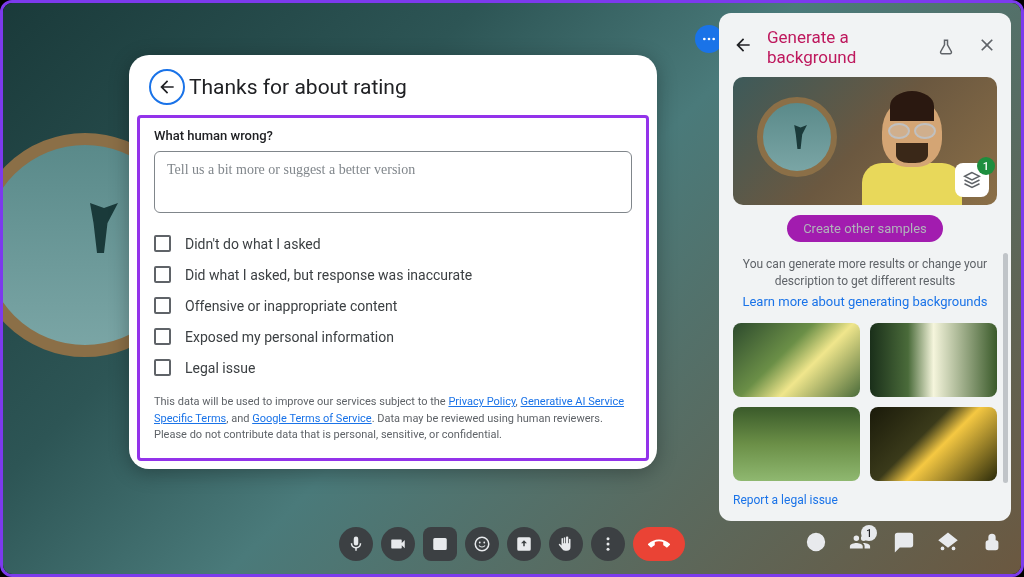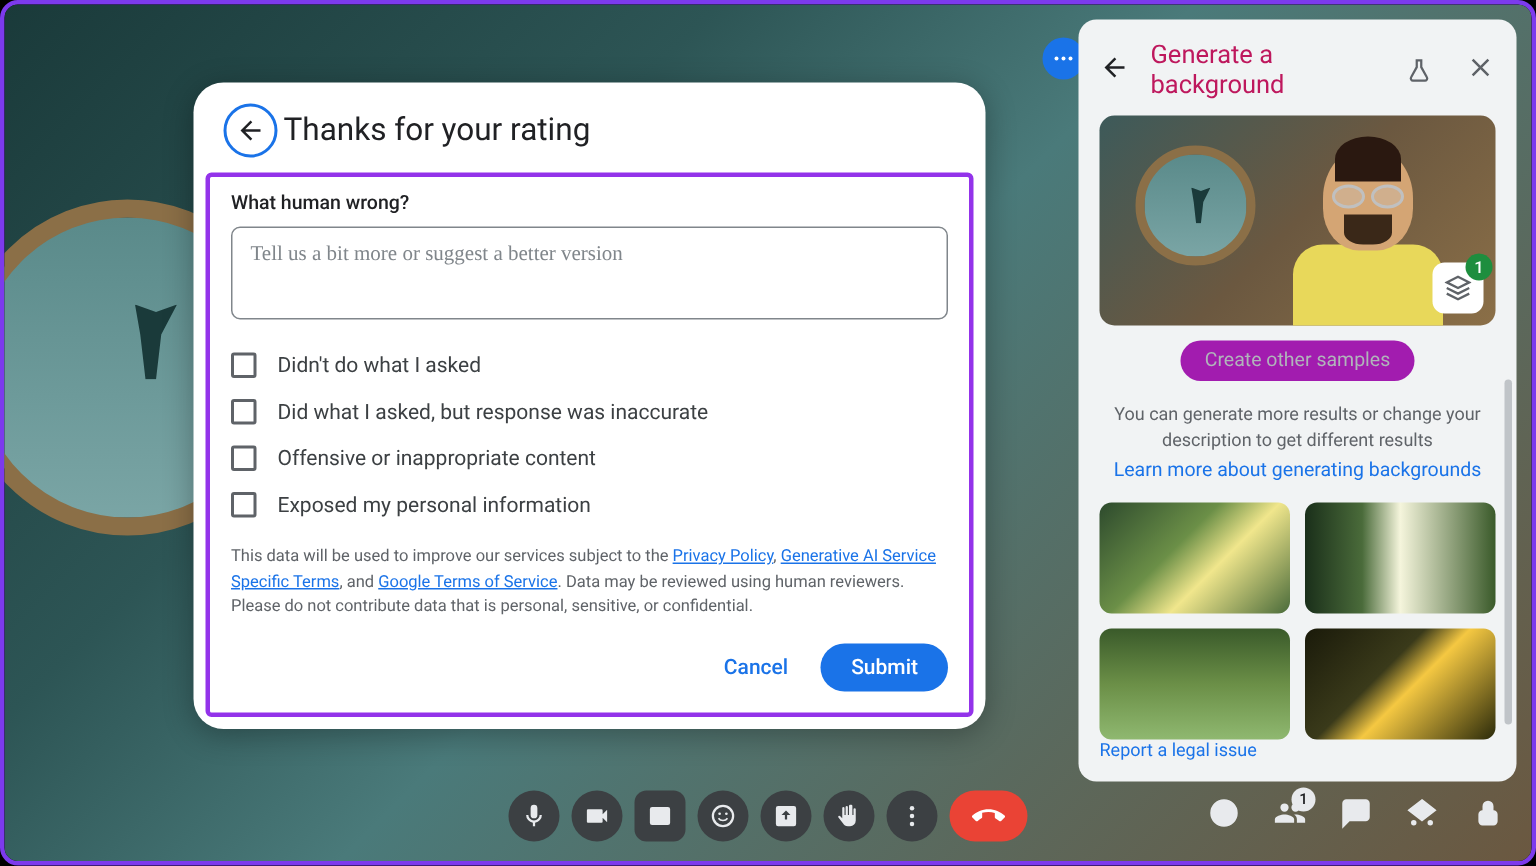--- a/index.html
+++ b/index.html
@@ -58,21 +58,21 @@
 .sp-desc { font-size: 12px; color: #5f6368; text-align: center; margin-top: 14px; line-height: 1.4; padding: 0 4px; }
 .sp-link { font-size: 13px; color: #1a73e8; text-align: center; margin-top: 4px; cursor: pointer; }
 
 .thumbs { display: grid; grid-template-columns: 1fr 1fr; gap: 10px; margin-top: 14px; }
 .thumb { height: 74px; border-radius: 8px; cursor: pointer; }
 .thumb.t1 { background: linear-gradient(135deg, #2d4a2d 0%, #6b8f47 40%, #f0e68c 60%, #4a6b3a 100%); }
 .thumb.t2 { background: linear-gradient(90deg, #1a2f1a 0%, #4a6b3a 30%, #f5f5dc 50%, #3a5a2a 100%); }
 .thumb.t3 { background: linear-gradient(180deg, #3a5a2a 0%, #6b8f47 50%, #8fb870 100%); }
 .thumb.t4 { background: linear-gradient(135deg, #1a1a0a 0%, #3a3a1a 40%, #f5c842 55%, #2a2a0a 100%); }
 
-.report-link { font-size: 12px; color: #1a73e8; margin-top: auto; cursor: pointer; }
+.report-link { font-size: 12px; color: #1a73e8; margin-top: auto; cursor: pointer; padding-top: 12px; }
 .sp-scroll { position: absolute; right: 3px; top: 240px; width: 5px; height: 230px; background: #c0c4c8; border-radius: 3px; }
 
 .bottombar { position: absolute; bottom: 8px; left: 0; right: 0; height: 44px; display: flex; align-items: center; }
 .bb-center { position: absolute; left: 50%; transform: translateX(-50%); display: flex; gap: 8px; align-items: center; }
 .bb-right { position: absolute; right: 18px; display: flex; gap: 22px; align-items: center; }
 .bb-btn { width: 34px; height: 34px; border-radius: 50%; background: #3c4043; display: flex; align-items: center; justify-content: center; cursor: pointer; }
 .bb-btn svg { width: 18px; height: 18px; fill: #e8eaed; }
 .bb-btn.square { border-radius: 8px; }
 .bb-hangup { width: 52px; height: 34px; border-radius: 18px; background: #ea4335; display: flex; align-items: center; justify-content: center; cursor: pointer; }
 .bb-icon { cursor: pointer; position: relative; }
@@ -94,21 +94,21 @@
     </svg>
 </div>
 
 <div class="dialog">
   <div class="dialog-header">
     <div class="back-circle">
       <svg viewBox="0 0 24 24" fill="#202124">
           <path d="M20 11H7.83l5.59-5.59L12 4l-8 8 8 8 1.41-1.41L7.83 13H20v-2z"></path>
         </svg>
     </div>
-    <div class="dialog-title">Thanks for your rating</div>
+    <div class="dialog-title">Thanks for about rating</div>
   </div>
   <div class="dialog-body">
     <div class="section-label">What human wrong?</div>
     <textarea class="textarea" placeholder="Tell us a bit more or suggest a better version" style=""></textarea>
     <div class="checklist">
       <label class="check-row">
           <span class="checkbox"></span>
           <span class="check-label">Didn't do what I asked</span>
         </label>
       <label class="check-row">
@@ -116,27 +116,27 @@
           <span class="check-label">Did what I asked, but response was inaccurate</span>
         </label>
       <label class="check-row">
           <span class="checkbox"></span>
           <span class="check-label">Offensive or inappropriate content</span>
         </label>
       <label class="check-row">
           <span class="checkbox"></span>
           <span class="check-label">Exposed my personal information</span>
         </label>
+      <label class="check-row">
+          <span class="checkbox"></span>
+          <span class="check-label">Legal issue</span>
+        </label>
     </div>
     <div class="disclaimer">
       <span>This data will be used to improve our services subject to the </span><a href="#">Privacy Policy</a>, <a href="#">Generative AI Service Specific Terms</a><span>, and </span><a href="#">Google Terms of Service</a><span>. Data may be reviewed using human reviewers. Please do not contribute data that is personal, sensitive, or confidential.</span>
-    </div>
-    <div class="dialog-actions">
-      <button class="btn-text">Cancel</button>
-      <button class="btn-primary">Submit</button>
     </div>
   </div>
 </div>
 
 <div class="sidepanel">
   <div class="sp-header">
     <div class="sp-back">
       <svg viewBox="0 0 24 24" width="20" height="20" fill="#202124">
           <path d="M20 11H7.83l5.59-5.59L12 4l-8 8 8 8 1.41-1.41L7.83 13H20v-2z"></path>
         </svg>

